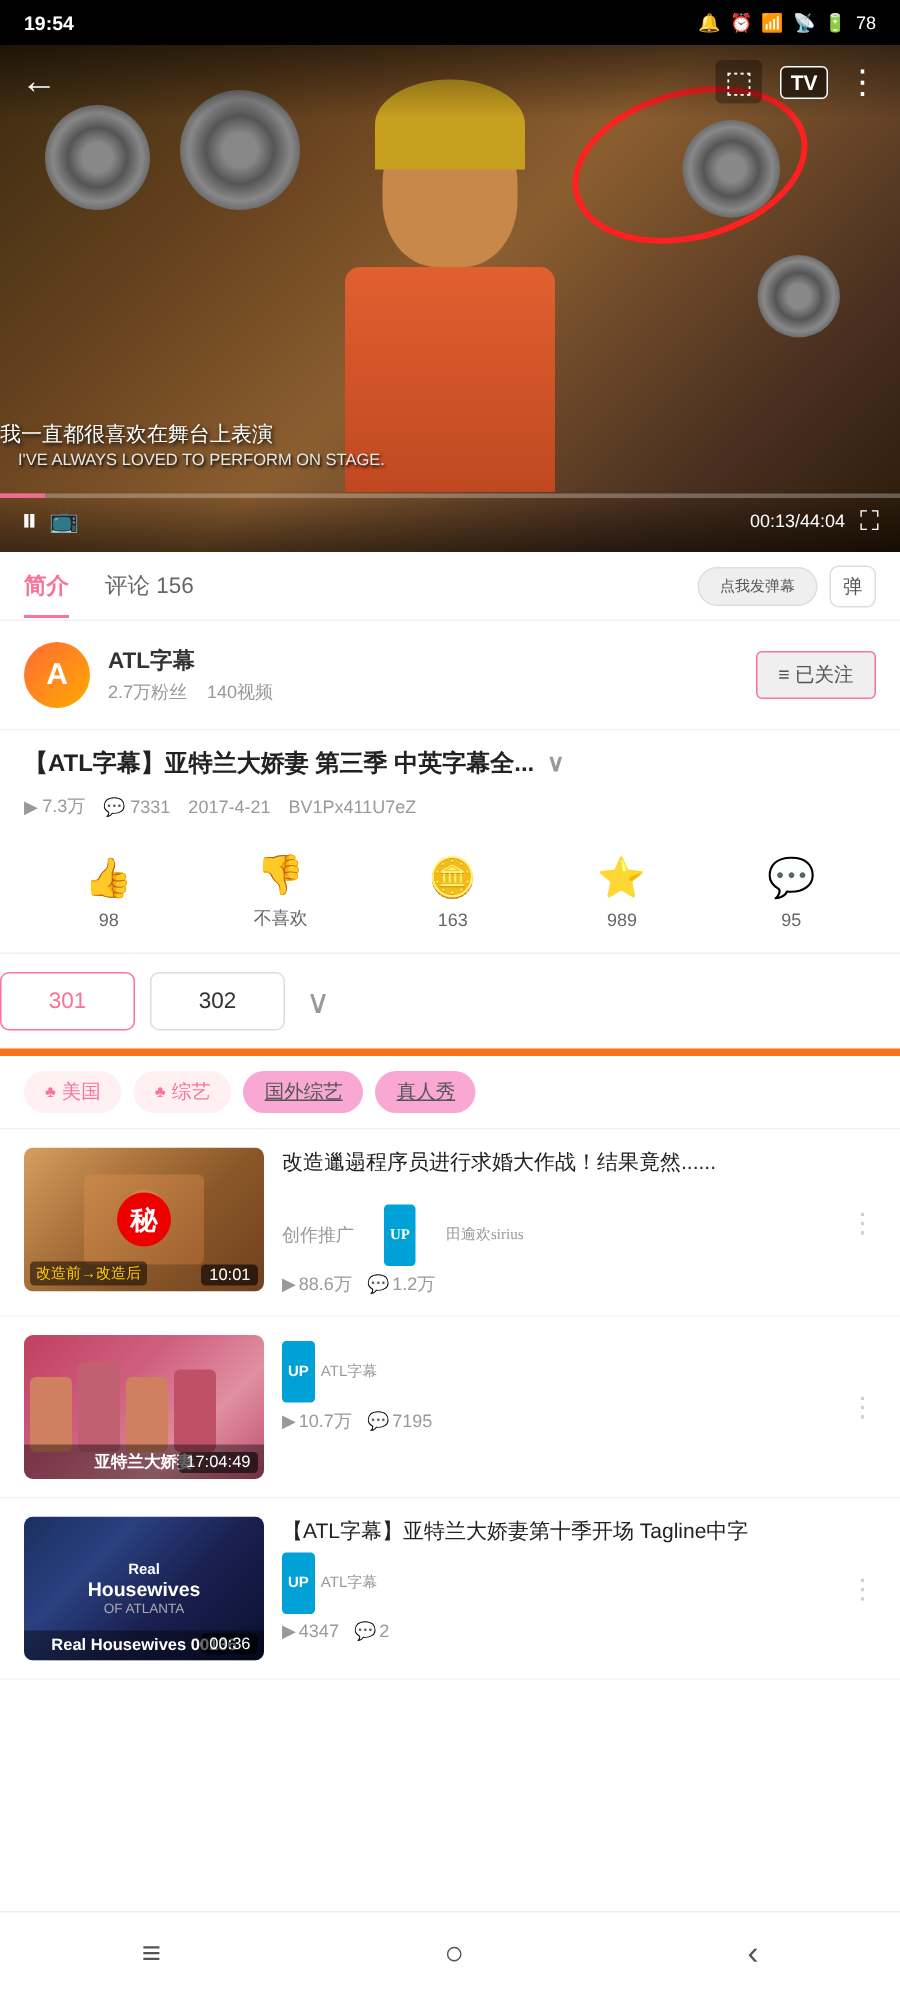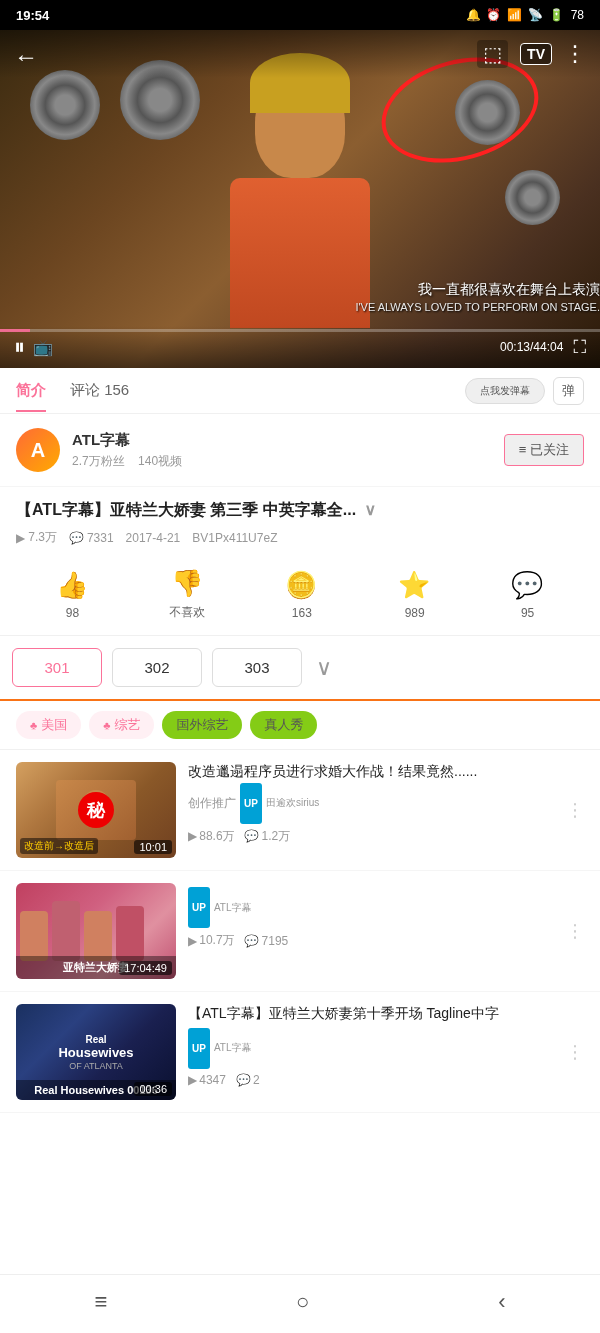--- a/index.html
+++ b/index.html
@@ -134,21 +134,21 @@
       padding: 2px 6px;
       cursor: pointer;
     }
     .more-btn { color: #fff; font-size: 22px; cursor: pointer; }
 
     
     .subtitle {
       position: absolute;
       bottom: 55px;
       left: 0; right: 0;
-      text-align: right;
+      text-align: left;
     }
     .subtitle-cn {
       color: #fff;
       font-size: 14px;
       text-shadow: 1px 1px 3px #000;
     }
     .subtitle-en {
       color: #e8e8e8;
       font-size: 11px;
       text-shadow: 1px 1px 2px #000;
@@ -316,22 +316,22 @@
       color: #555;
     }
     .action-icon.liked { color: #fb7299; }
     .action-count {
       font-size: 12px;
       color: #666;
     }
 
     
     .episode-section {
-      padding: 12px 12px;
-      border-bottom: 2px solid #f97316;
+      padding: 12px 0;
+      border-bottom: 5px solid #f97316;
     }
     .episode-list {
       display: flex;
       gap: 10px;
       align-items: center;
     }
     .episode-item {
       border: 1.5px solid #ddd;
       border-radius: 6px;
       padding: 10px 20px;
@@ -372,22 +372,23 @@
       display: flex;
       align-items: center;
       gap: 4px;
     }
     .tag-pink::before {
       content: '♣';
       color: #fb7299;
       font-size: 11px;
     }
     .tag-gray {
-      background: #84cc16;
+      background: #f9a8d4;
       color: #555;
+      text-decoration: underline;
     }
 
     
     .recommend-section { padding: 0; }
     .recommend-item {
       display: flex;
       padding: 12px 16px;
       border-bottom: 1px solid #f5f5f5;
       gap: 12px;
       cursor: pointer;
@@ -517,22 +518,23 @@
       padding: 4px 20px;
     }
     .spacer-bottom { height: 60px; }
 
     
     .sponsor-text {
       font-size: 12px;
       color: #999;
       display: flex;
       align-items: center;
-      gap: 4px;
-      margin-top: 1px;
+      gap: 20px;
+      margin-top: 18px;
+      font-family: Liberation Serif, serif;
     }
 
     
     .thumb-bg-rh {
       width: 100%;
       height: 100%;
       background: linear-gradient(135deg, #1a3060 0%, #2a4080 30%, #1a2050 60%, #0a1030 100%);
       display: flex; align-items: center; justify-content: center;
       position: relative;
     }
@@ -675,21 +677,20 @@
   <div class="action-btn">
     <span class="action-icon">💬</span>
     <span class="action-count">95</span>
   </div>
 </div>
 
 <div class="episode-section">
   <div class="episode-list">
     <div class="episode-item active">301</div>
     <div class="episode-item">302</div>
-    <div class="episode-item">303</div>
     <span class="episode-more">∨</span>
   </div>
 </div>
 
 <div class="tags-section">
   <div class="tag tag-pink">
     <span>美国</span>
   </div>
   <div class="tag tag-pink">
     <span>综艺</span>

